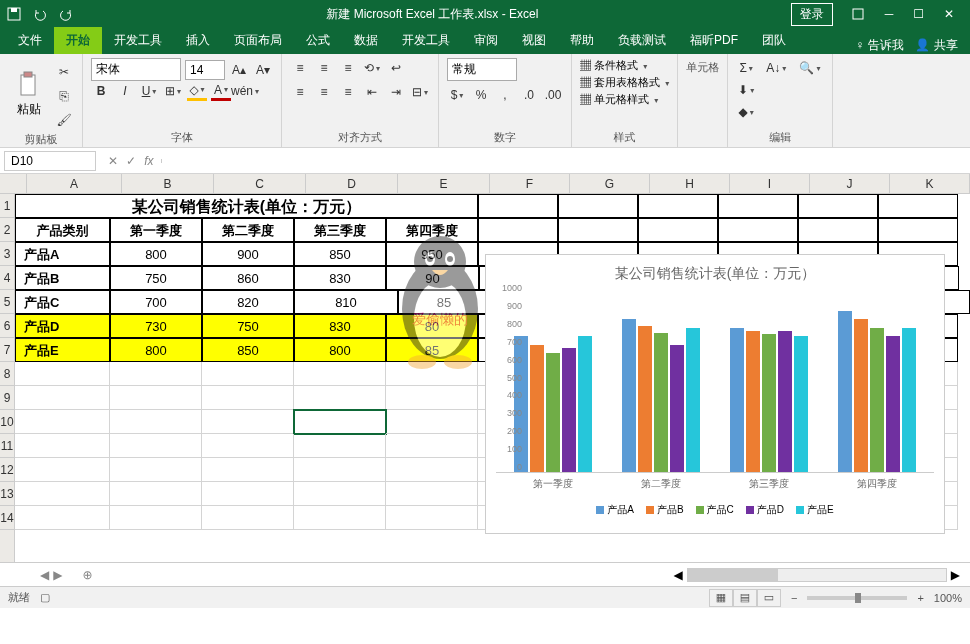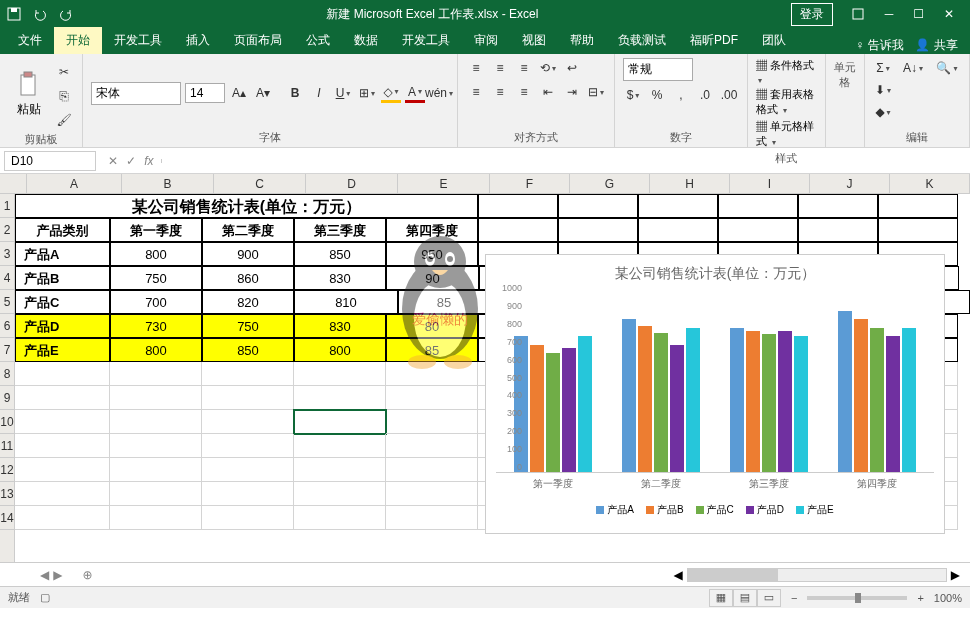--- a/index.html
+++ b/index.html
@@ -8,32 +8,32 @@
 .titlebar { height: 28px; background: #0e6837; color: #fff; display: flex; align-items: center; padding: 0 6px; }
 .qat { display: flex; gap: 10px; align-items: center; }
 .qat-icon { width: 16px; height: 16px; display: flex; align-items: center; justify-content: center; }
 .title-center { flex: 1; text-align: center; font-size: 12px; }
 .title-right { display: flex; gap: 0; align-items: center; }
 .title-btn { padding: 4px 10px; font-size: 12px; }
 .login-btn { border: 1px solid #fff; padding: 2px 8px; margin-right: 8px; }
 
 .ribbon-tabs { height: 26px; background: #0e6837; display: flex; align-items: flex-end; padding-left: 6px; color: #fff; }
 .ribbon-tab { padding: 5px 12px; font-size: 12px; cursor: pointer; }
-.ribbon-tab.active { background: #fef9c3; color: #0e6837; }
+.ribbon-tab.active { background: #84cc16; color: #0e6837; font-weight: bold; }
 .ribbon-tab.file { background: #0e6837; color: #fff; }
 .ribbon-right { margin-left: auto; display: flex; gap: 12px; padding-right: 12px; align-items: center; }
 .ribbon-right span { font-size: 12px; }
 
 .ribbon { height: 94px; background: #f1f1f1; border-bottom: 1px solid #d4d4d4; display: flex; }
 .ribbon-group { border-right: 1px solid #d4d4d4; padding: 4px 8px 2px; display: flex; flex-direction: column; justify-content: space-between; }
 .ribbon-group-label { text-align: center; font-size: 11px; color: #555; margin-top: 2px; }
 .ribbon-group-content { display: flex; gap: 4px; flex: 1; }
 .big-btn { display: flex; flex-direction: column; align-items: center; justify-content: center; width: 42px; gap: 2px; }
 .big-btn .ico { width: 28px; height: 28px; display: flex; align-items: center; justify-content: center; }
-.font-controls { display: flex; gap: 12px; }
+.font-controls { display: flex; flex-direction: column; gap: 0; }
 .font-row { display: flex; gap: 4px; align-items: center; }
 .font-select { border: 1px solid #aaa; background: #fff; padding: 2px 4px; font-size: 12px; width: 90px; }
 .size-select { border: 1px solid #aaa; background: #fff; padding: 2px 4px; font-size: 12px; width: 40px; }
 .small-btn { width: 20px; height: 20px; display: flex; align-items: center; justify-content: center; font-size: 12px; color: #333; }
 .dd-arrow { font-size: 8px; color: #555; margin-left: 2px; }
 
 .namebox-row { height: 26px; background: #fff; border-bottom: 1px solid #d4d4d4; display: flex; align-items: center; }
 .namebox { width: 92px; border: 1px solid #ccc; padding: 2px 6px; margin: 2px 4px; font-size: 12px; background: #fff; }
 .fx-btns { display: flex; gap: 8px; padding: 0 8px; color: #888; }
 .fx-input { flex: 1; padding: 2px 6px; font-size: 12px; border-left: 1px solid #ccc; }

